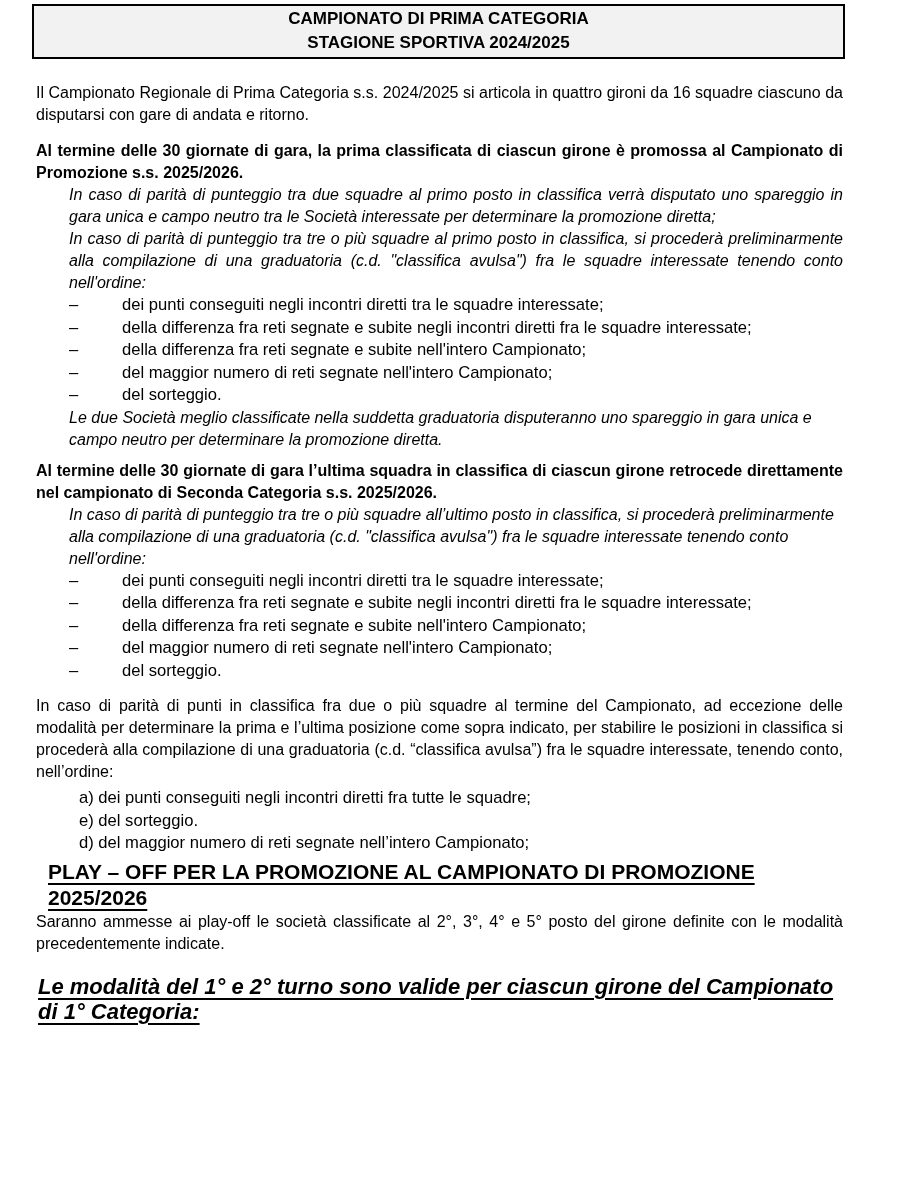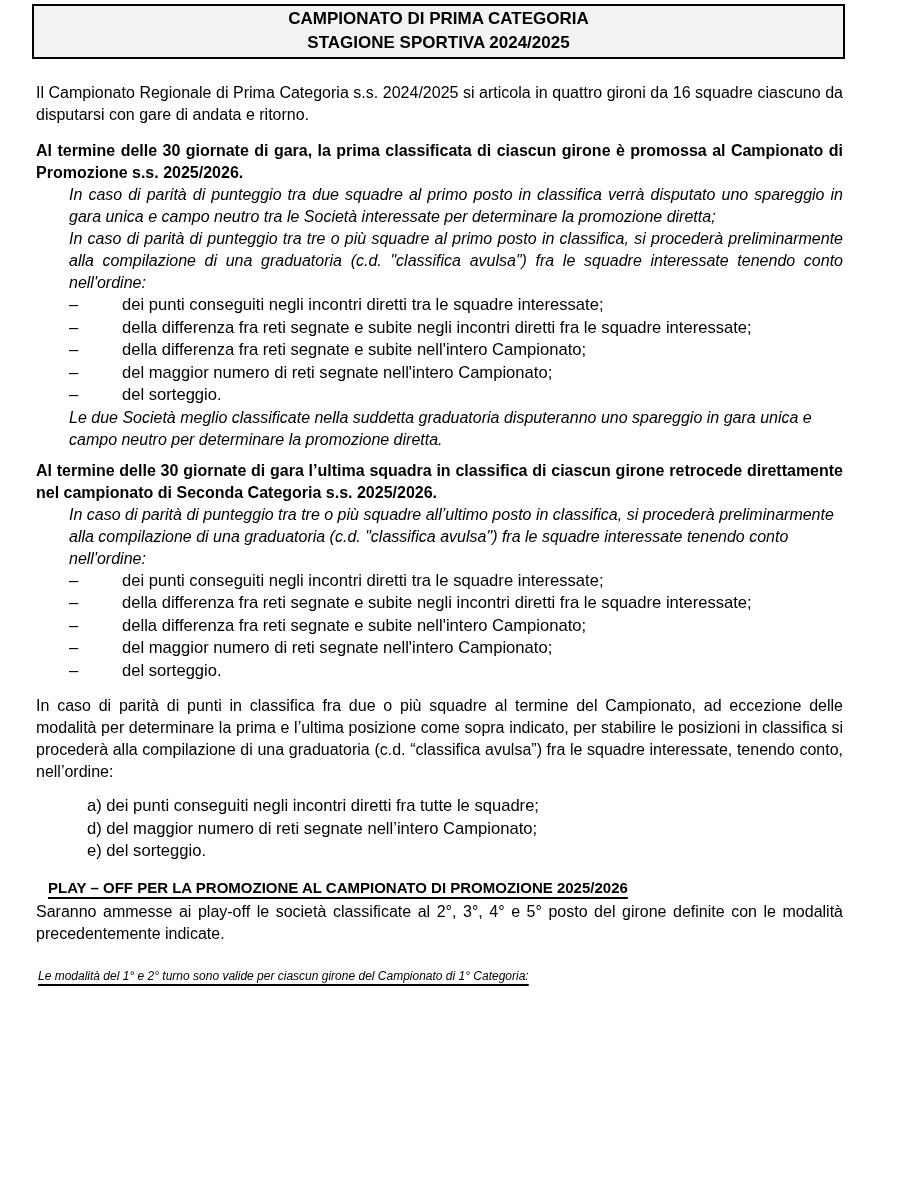--- a/index.html
+++ b/index.html
@@ -46,41 +46,41 @@
   .dash-item {
     display: flex;
     padding-left: 33px;
     font-size: 16.6px;
     line-height: 22.5px;
   }
   .dash-item .dash {
     flex: 0 0 53px;
     width: 53px;
   }
-  .lettered-list { margin: 12px; padding: 0; }
+  .lettered-list { margin: 4px; padding: 0; }
   .lettered-item {
     padding-left: 39px;
     font-size: 16.6px;
     line-height: 22.5px;
   }
   .playoff-heading {
     margin: 3px 0 0 12px;
-    font-size: 15px;
+    font-size: 21px;
     font-weight: bold;
     line-height: 26px;
   }
   .playoff-heading .u {
     text-decoration: underline;
     text-decoration-thickness: 2px;
     text-underline-offset: 4px;
   }
   .final-note {
     margin: 19px 0 7px 2px;
-    font-size: 12px;
-    font-weight: normal;
+    font-size: 22px;
+    font-weight: bold;
     font-style: italic;
     line-height: 25px;
   }
   .final-note .u {
     text-decoration: underline;
     text-decoration-thickness: 2px;
     text-underline-offset: 4px;
   }
 </style>
 </head>
@@ -152,22 +152,22 @@
       <span class="dash">–</span>
       <span>del sorteggio.</span>
     </div>
   </div>
 
 
   <p class="para justify mt-p3">In caso di parità di punti in classifica fra due o più squadre al termine del Campionato, ad eccezione delle modalità per determinare la prima e l’ultima posizione come sopra indicato, per stabilire le posizioni in classifica si procederà alla compilazione di una graduatoria (c.d. “classifica avulsa”) fra le squadre interessate, tenendo conto, nell’ordine:</p>
 
   <div class="lettered-list">
     <div class="lettered-item">a) dei punti conseguiti negli incontri diretti fra tutte le squadre;</div>
+    <div class="lettered-item">e) del sorteggio.</div>
     <div class="lettered-item">d) del maggior numero di reti segnate nell’intero Campionato;</div>
-    <div class="lettered-item">e) del sorteggio.</div>
   </div>
 
   <p class="playoff-heading"><span class="u">PLAY – OFF PER LA PROMOZIONE AL CAMPIONATO DI PROMOZIONE 2025/2026</span></p>
 
   <p class="para justify mt-saranno">Saranno ammesse ai play-off le società classificate al 2°, 3°, 4° e 5° posto del girone definite con le modalità precedentemente indicate.</p>
 
   <p class="final-note"><span class="u">Le modalità del 1° e 2° turno sono valide per ciascun girone del Campionato di 1° Categoria:</span></p>
 
 </div>
 

